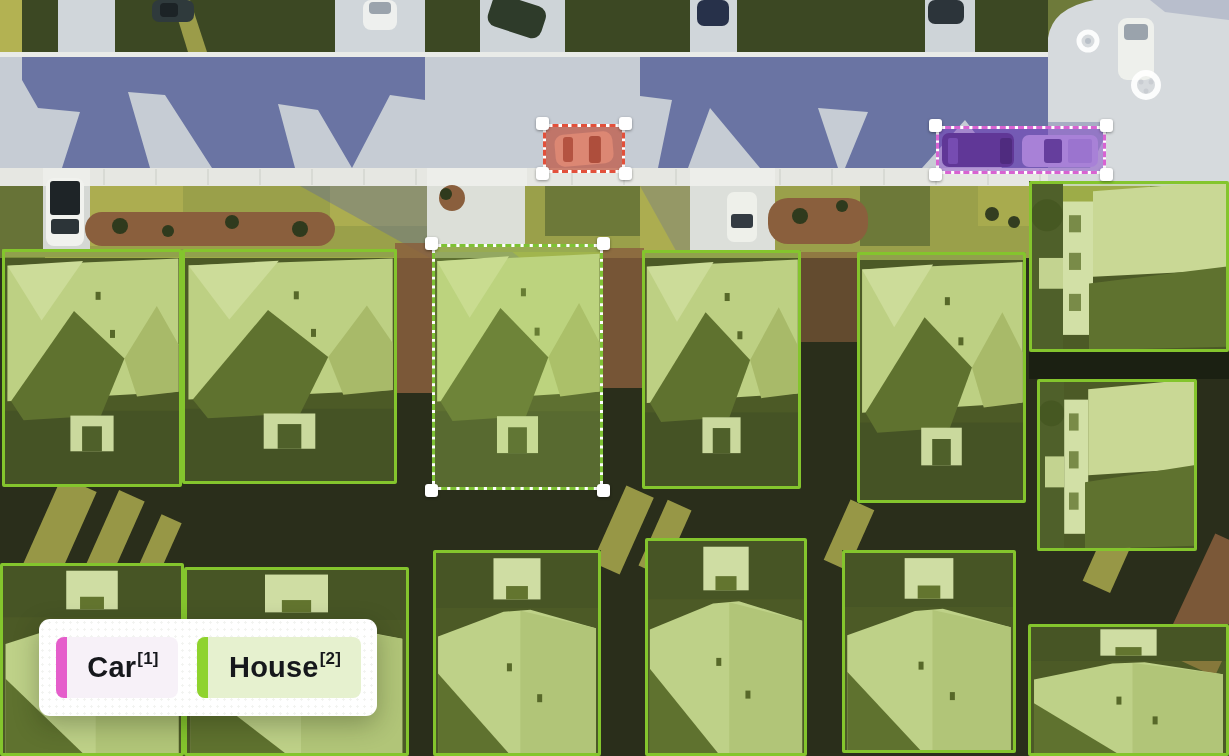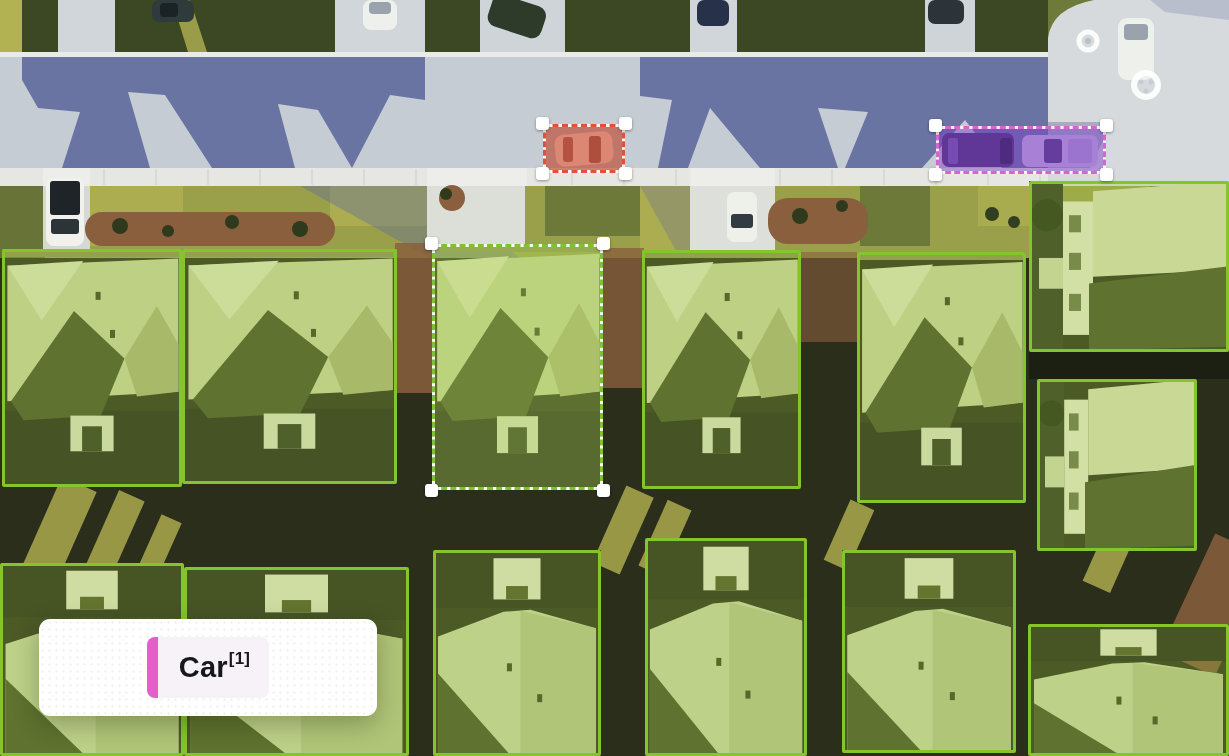--- a/index.html
+++ b/index.html
@@ -321,14 +321,18 @@
       <div class="bbox solid" style="left: 645px; top: 538px; width: 162px; height: 218px; --bc: #84c52d; background: rgba(164, 206, 70, 0.28);"></div>
       <div class="bbox solid" style="left: 842px; top: 550px; width: 174px; height: 203px; --bc: #84c52d; background: rgba(164, 206, 70, 0.28);"></div>
       <div class="bbox solid" style="left: 1028px; top: 624px; width: 201px; height: 132px; --bc: #84c52d; background: rgba(164, 206, 70, 0.28);"></div>
     </div>
 
   <div class="legend">
     <div class="chip chip-car" style="background: rgb(247, 241, 248);">
       <span class="bar" style="background: rgb(229, 94, 203);"></span>
       <span class="chip-label"><span>Car</span><sup>[1]</sup></span>
     </div>
+    <div class="chip chip-house" style="background: rgb(230, 241, 207);">
+      <span class="bar" style="background: rgb(143, 211, 46);"></span>
+      <span class="chip-label"><span>House</span><sup>[2]</sup></span>
+    </div>
   </div>
 </div>
 
 </body></html>

